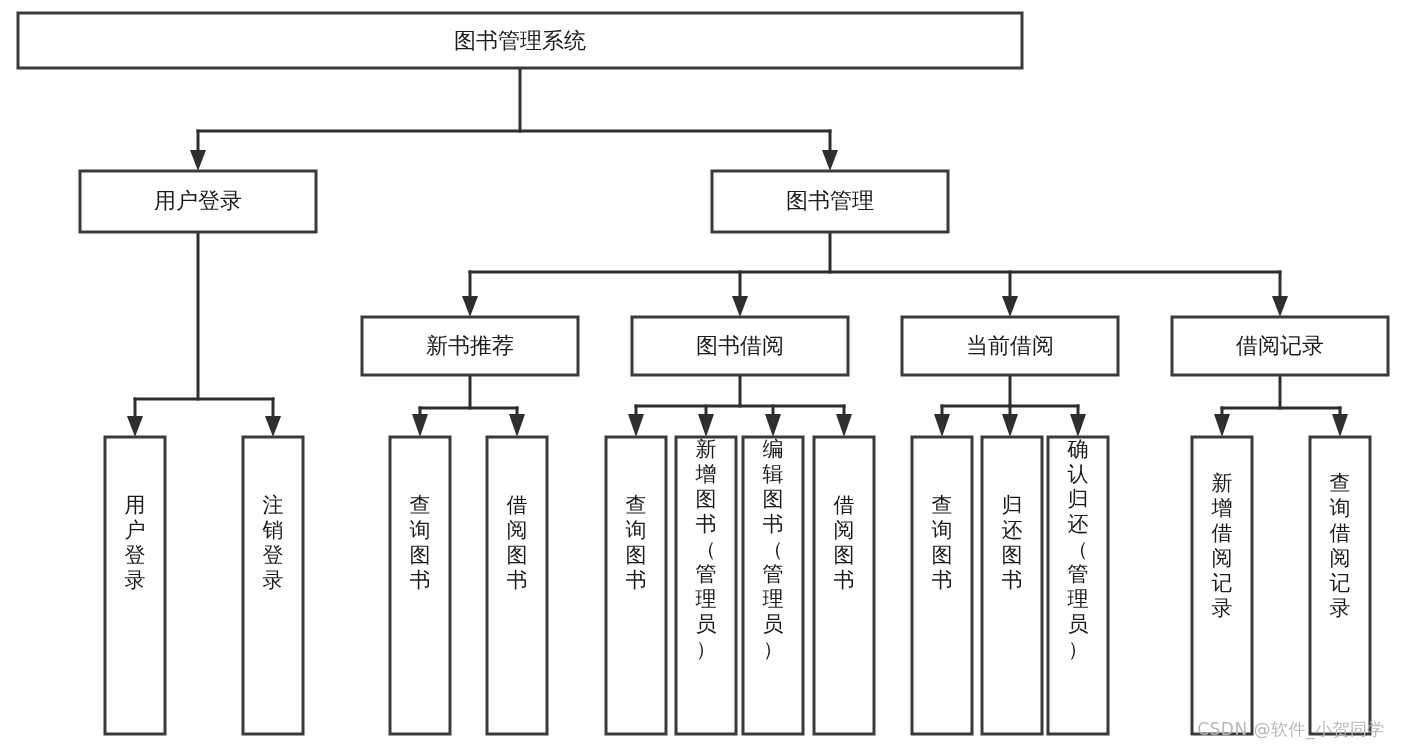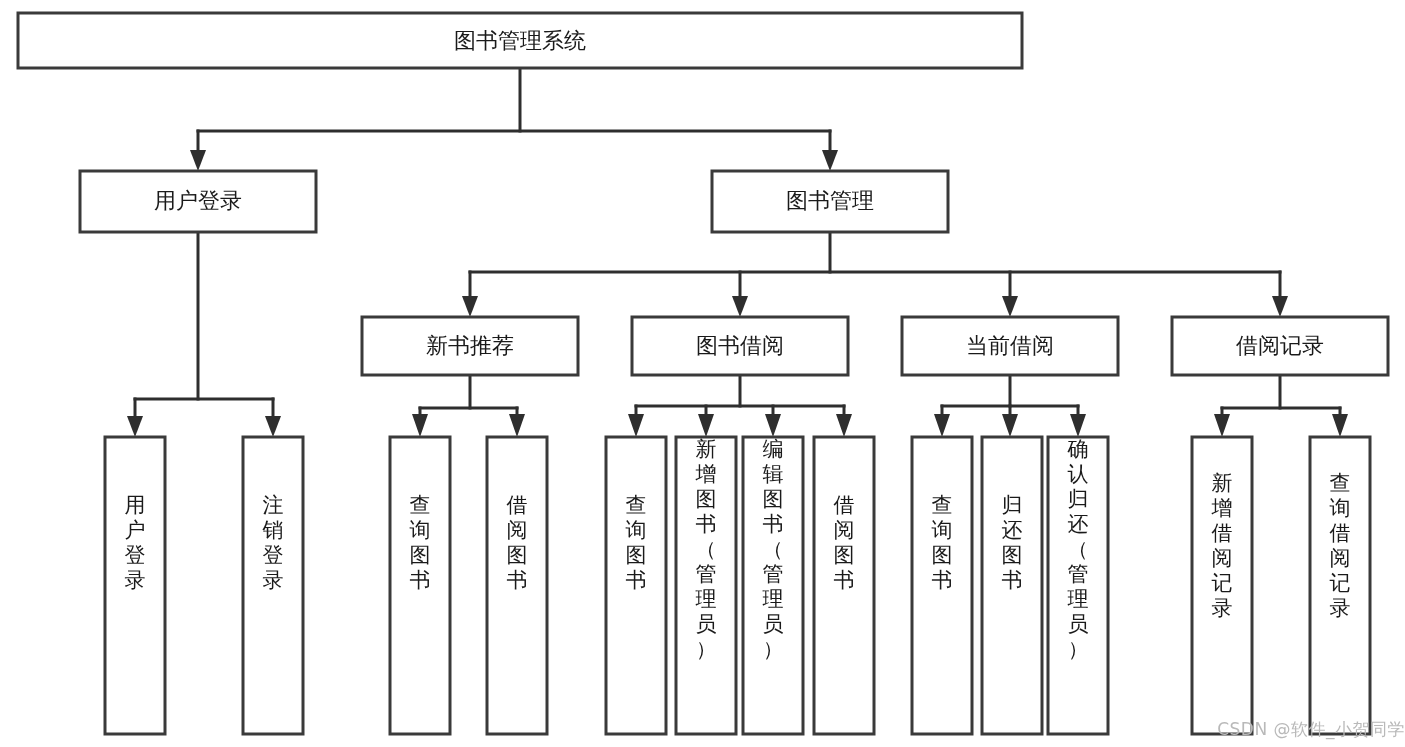--- a/index.html
+++ b/index.html
@@ -44,21 +44,21 @@
     dominant-baseline: middle;
   }
   .node-label-v {
     fill: #1a1a1a;
     font-family: "DejaVu Sans", "Liberation Sans", sans-serif;
     font-size: 21px;
     text-anchor: middle;
   }
   .watermark {
     position: absolute;
-    right: 0;
+    right: 20px;
     bottom: 6px;
     font-family: "DejaVu Sans", "Liberation Sans", sans-serif;
     font-size: 17px;
     color: #b9b9b9;
     white-space: nowrap;
     letter-spacing: 0.5px;
     user-select: none;
   }
 </style>
 </head>

